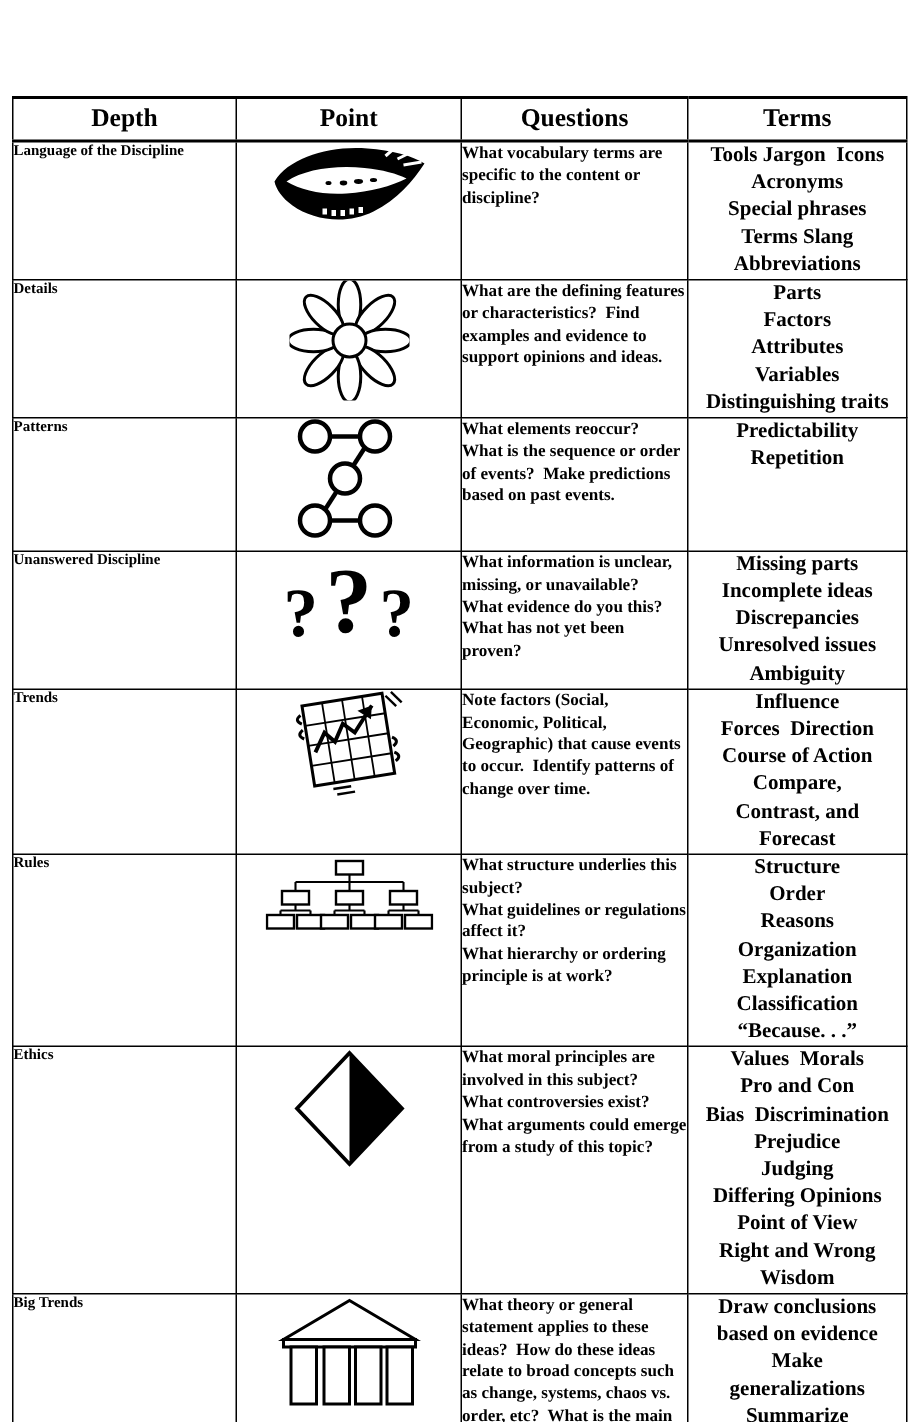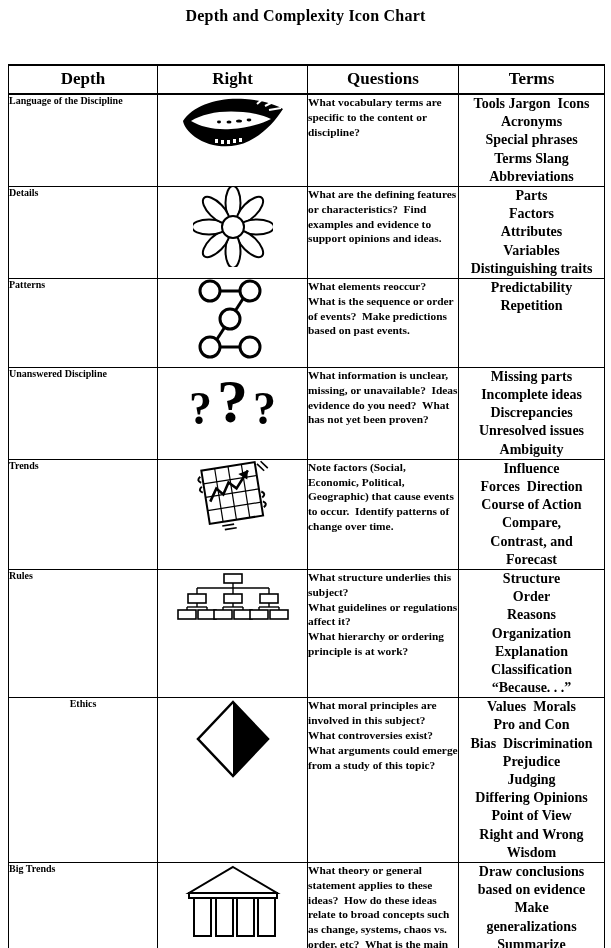--- a/index.html
+++ b/index.html
@@ -93,33 +93,32 @@
     padding-top: 2px;
   }
   .qm-s { font-size: 46px; font-weight: bold; font-family: "Liberation Serif", serif; }
   .qm-l { font-size: 62px; font-weight: bold; font-family: "Liberation Serif", serif; }
 </style>
 </head>
 <body>
 
 <div id="page">
 
-  <div id="chart-title">Depth and Complexity Icon Chart</div>
 
   <table id="icon-table">
     <colgroup>
       <col class="col-depth">
         <col class="col-icon">
         <col class="col-quest">
         <col class="col-terms">
     </colgroup>
     <thead>
       <tr>
         <th>Depth</th>
-        <th>Right</th>
+        <th>Point</th>
         <th>Questions</th>
         <th>Terms</th>
       </tr>
     </thead>
     <tbody>
 
       <tr>
         <td class="depth-cell">Language of
 the Discipline</td>
         <td class="icon-cell">
@@ -221,21 +220,21 @@
         <td class="depth-cell">Unanswered
 Discipline</td>
         <td class="icon-cell">
           <div class="qm-wrap">
             <span class="qm-s">?</span>
             <span class="qm-l">?</span>
             <span class="qm-s">?</span>
           </div>
         </td>
         <td class="q-cell">
-            <div>What information is unclear, missing, or unavailable?  Ideas evidence do you need?  What has not yet been proven?</div>
+            <div>What information is unclear, missing, or unavailable?  What evidence do you this?  What has not yet been proven?</div>
           </td>
         <td class="t-cell">
             <div>Missing parts
 Incomplete ideas
 Discrepancies
 Unresolved issues
 Ambiguity</div>
           </td>
       </tr>
 
@@ -330,21 +329,21 @@
 Order
 Reasons
 Organization
 Explanation
 Classification
 “Because. . .”</div>
           </td>
       </tr>
 
       <tr>
-        <td class="icon-cell depth-cell" style="text-align:center">Ethics</td>
+        <td class="icon-cell depth-cell" style="text-align:left">Ethics</td>
         <td class="icon-cell">
           <svg class="icon-svg" width="78" height="82" viewBox="0 0 78 82">
             <polygon points="39,4 74,41 39,78 4,41" fill="#fff" stroke="#000" stroke-width="2.5"></polygon>
             <polygon points="39,4 74,41 39,78" fill="#000"></polygon>
           </svg>
         </td>
         <td class="q-cell">
             <div>What moral principles are involved in this subject?  What controversies exist?  What arguments could emerge from a study of this topic?</div>
           </td>
         <td class="t-cell">

